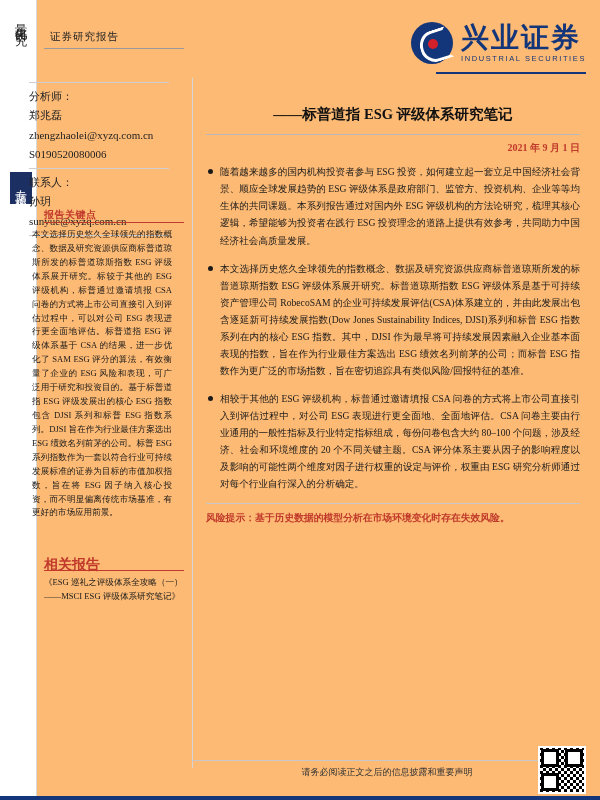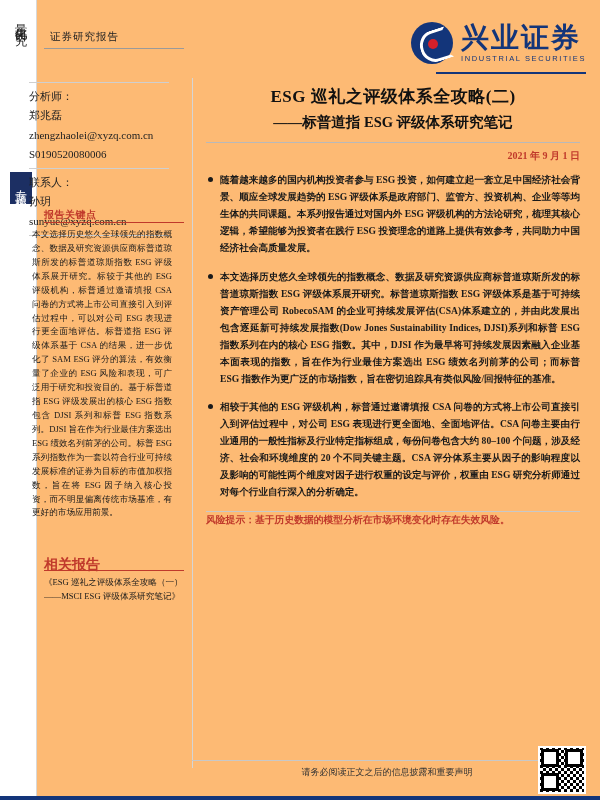--- a/index.html
+++ b/index.html
@@ -207,21 +207,21 @@
     letter-spacing: 0.5px;
     line-height: 1.35;
     text-align: center;
   }
   .doc-subtitle {
     font-size: 14.5px;
     font-weight: bold;
     color: #111;
     line-height: 1.4;
     text-align: center;
-    margin-top: 3px;
+    margin-top: 18px;
   }
   .title-rule {
     margin-top: 10px;
     height: 1px;
     background: #b9b9b9;
   }
   .doc-date {
     margin-top: 6px;
     text-align: right;
     font-size: 10px;
@@ -231,39 +231,39 @@
   .sec-title {
     margin-top: 12px;
     font-size: 10.5px;
     font-weight: bold;
     color: #111;
   }
   ul.points {
     margin: 8px 0 0 0;
     padding: 0 0 0 14px;
     list-style: none;
-    font-weight: bold;
   }
   ul.points li {
     position: relative;
     font-size: 9.6px;
     line-height: 1.78;
     text-align: justify;
     margin-bottom: 11px;
     color: #1a1a1a;
   }
   ul.points li::before {
     content: "";
     position: absolute;
     left: -12px; top: 6px;
     width: 5px; height: 5px;
     border-radius: 50%;
     background: #1a1a1a;
   }
   .risk {
+    margin-top: 6px;
     font-size: 9.8px;
     font-weight: bold;
     color: #c0392b;
     line-height: 1.6;
   }
   .risk-rule-top {
     margin-top: 8px;
     height: 1px;
     background: #c8c8c8;
   }
@@ -354,21 +354,20 @@
   <div class="keypoints-rule"></div>
   <div class="keypoints-body">本文选择历史悠久全球领先的指数概念、数据及研究资源供应商标普道琼斯所发的标普道琼斯指数 ESG 评级体系展开研究。标较于其他的 ESG 评级机构，标普通过邀请填报 CSA 问卷的方式将上市公司直接引入到评估过程中，可以对公司 ESG 表现进行更全面地评估。标普道指 ESG 评级体系基于 CSA 的结果，进一步优化了 SAM ESG 评分的算法，有效衡量了企业的 ESG 风险和表现，可广泛用于研究和投资目的。基于标普道指 ESG 评级发展出的核心 ESG 指数包含 DJSI 系列和标普 ESG 指数系列。DJSI 旨在作为行业最佳方案选出 ESG 绩效名列前茅的公司。标普 ESG 系列指数作为一套以符合行业可持续发展标准的证券为目标的市值加权指数，旨在将 ESG 因子纳入核心投资，而不明显偏离传统市场基准，有更好的市场应用前景。</div>
 
   <div class="related-title">相关报告</div>
   <div class="related-rule"></div>
   <div class="related-body">《ESG 巡礼之评级体系全攻略（一）——MSCI ESG 评级体系研究笔记》</div>
 
   <div class="col-sep"></div>
 
   <div class="main">
-    <div class="doc-title">ESG 巡礼之评级体系全攻略(二)</div>
     <div class="doc-subtitle">——标普道指 ESG 评级体系研究笔记</div>
     <div class="title-rule"></div>
     <div class="doc-date">2021 年 9 月 1 日</div>
     <ul class="points">
       <li>随着越来越多的国内机构投资者参与 ESG 投资，如何建立起一套立足中国经济社会背景、顺应全球发展趋势的 ESG 评级体系是政府部门、监管方、投资机构、企业等等均生体的共同课题。本系列报告通过对国内外 ESG 评级机构的方法论研究，梳理其核心逻辑，希望能够为投资者在践行 ESG 投资理念的道路上提供有效参考，共同助力中国经济社会高质量发展。</li>
       <li>本文选择历史悠久全球领先的指数概念、数据及研究资源供应商标普道琼斯所发的标普道琼斯指数 ESG 评级体系展开研究。标普道琼斯指数 ESG 评级体系是基于可持续资产管理公司 RobecoSAM 的企业可持续发展评估(CSA)体系建立的，并由此发展出包含逐延新可持续发展指数(Dow Jones Sustainability Indices, DJSI)系列和标普 ESG 指数系列在内的核心 ESG 指数。其中，DJSI 作为最早将可持续发展因素融入企业基本面表现的指数，旨在作为行业最佳方案选出 ESG 绩效名列前茅的公司；而标普 ESG 指数作为更广泛的市场指数，旨在密切追踪具有类似风险/回报特征的基准。</li>
       <li>相较于其他的 ESG 评级机构，标普通过邀请填报 CSA 问卷的方式将上市公司直接引入到评估过程中，对公司 ESG 表现进行更全面地、全面地评估。CSA 问卷主要由行业通用的一般性指标及行业特定指标组成，每份问卷包含大约 80–100 个问题，涉及经济、社会和环境维度的 20 个不同关键主题。CSA 评分体系主要从因子的影响程度以及影响的可能性两个维度对因子进行权重的设定与评价，权重由 ESG 研究分析师通过对每个行业自行深入的分析确定。</li>
     </ul>
     <div class="risk-rule-top"></div>
     <div class="risk">风险提示：基于历史数据的模型分析在市场环境变化时存在失效风险。</div>

